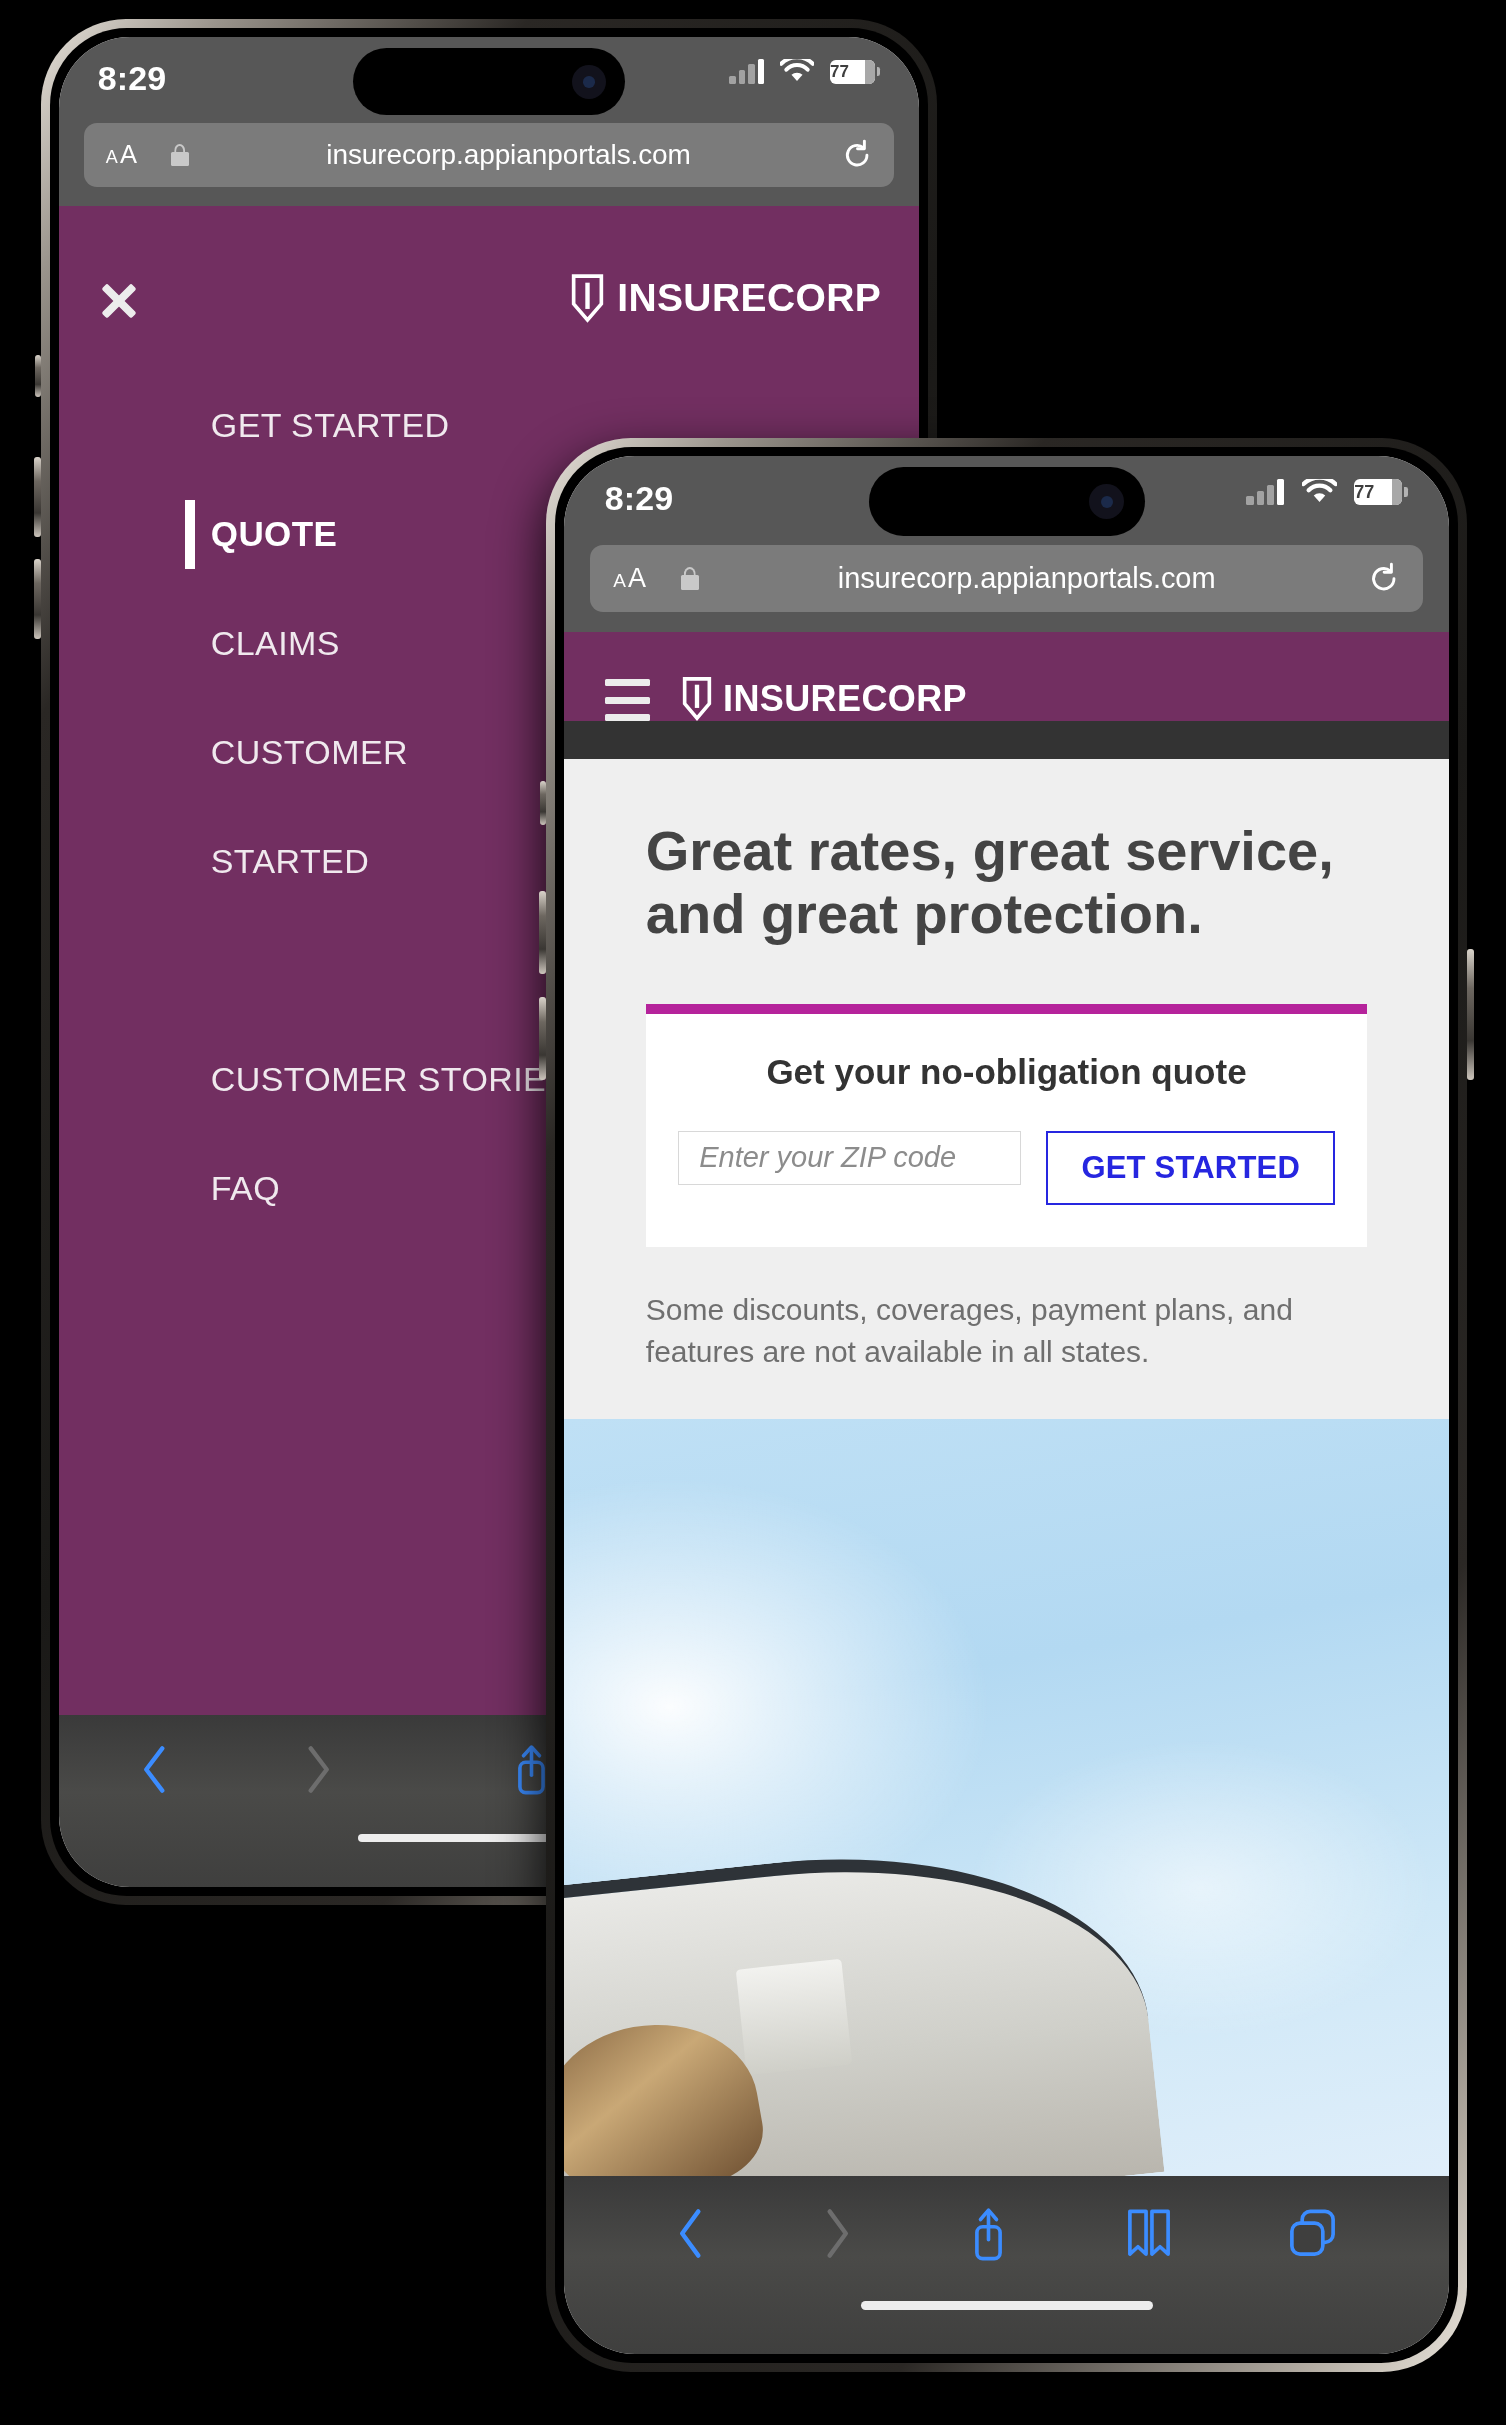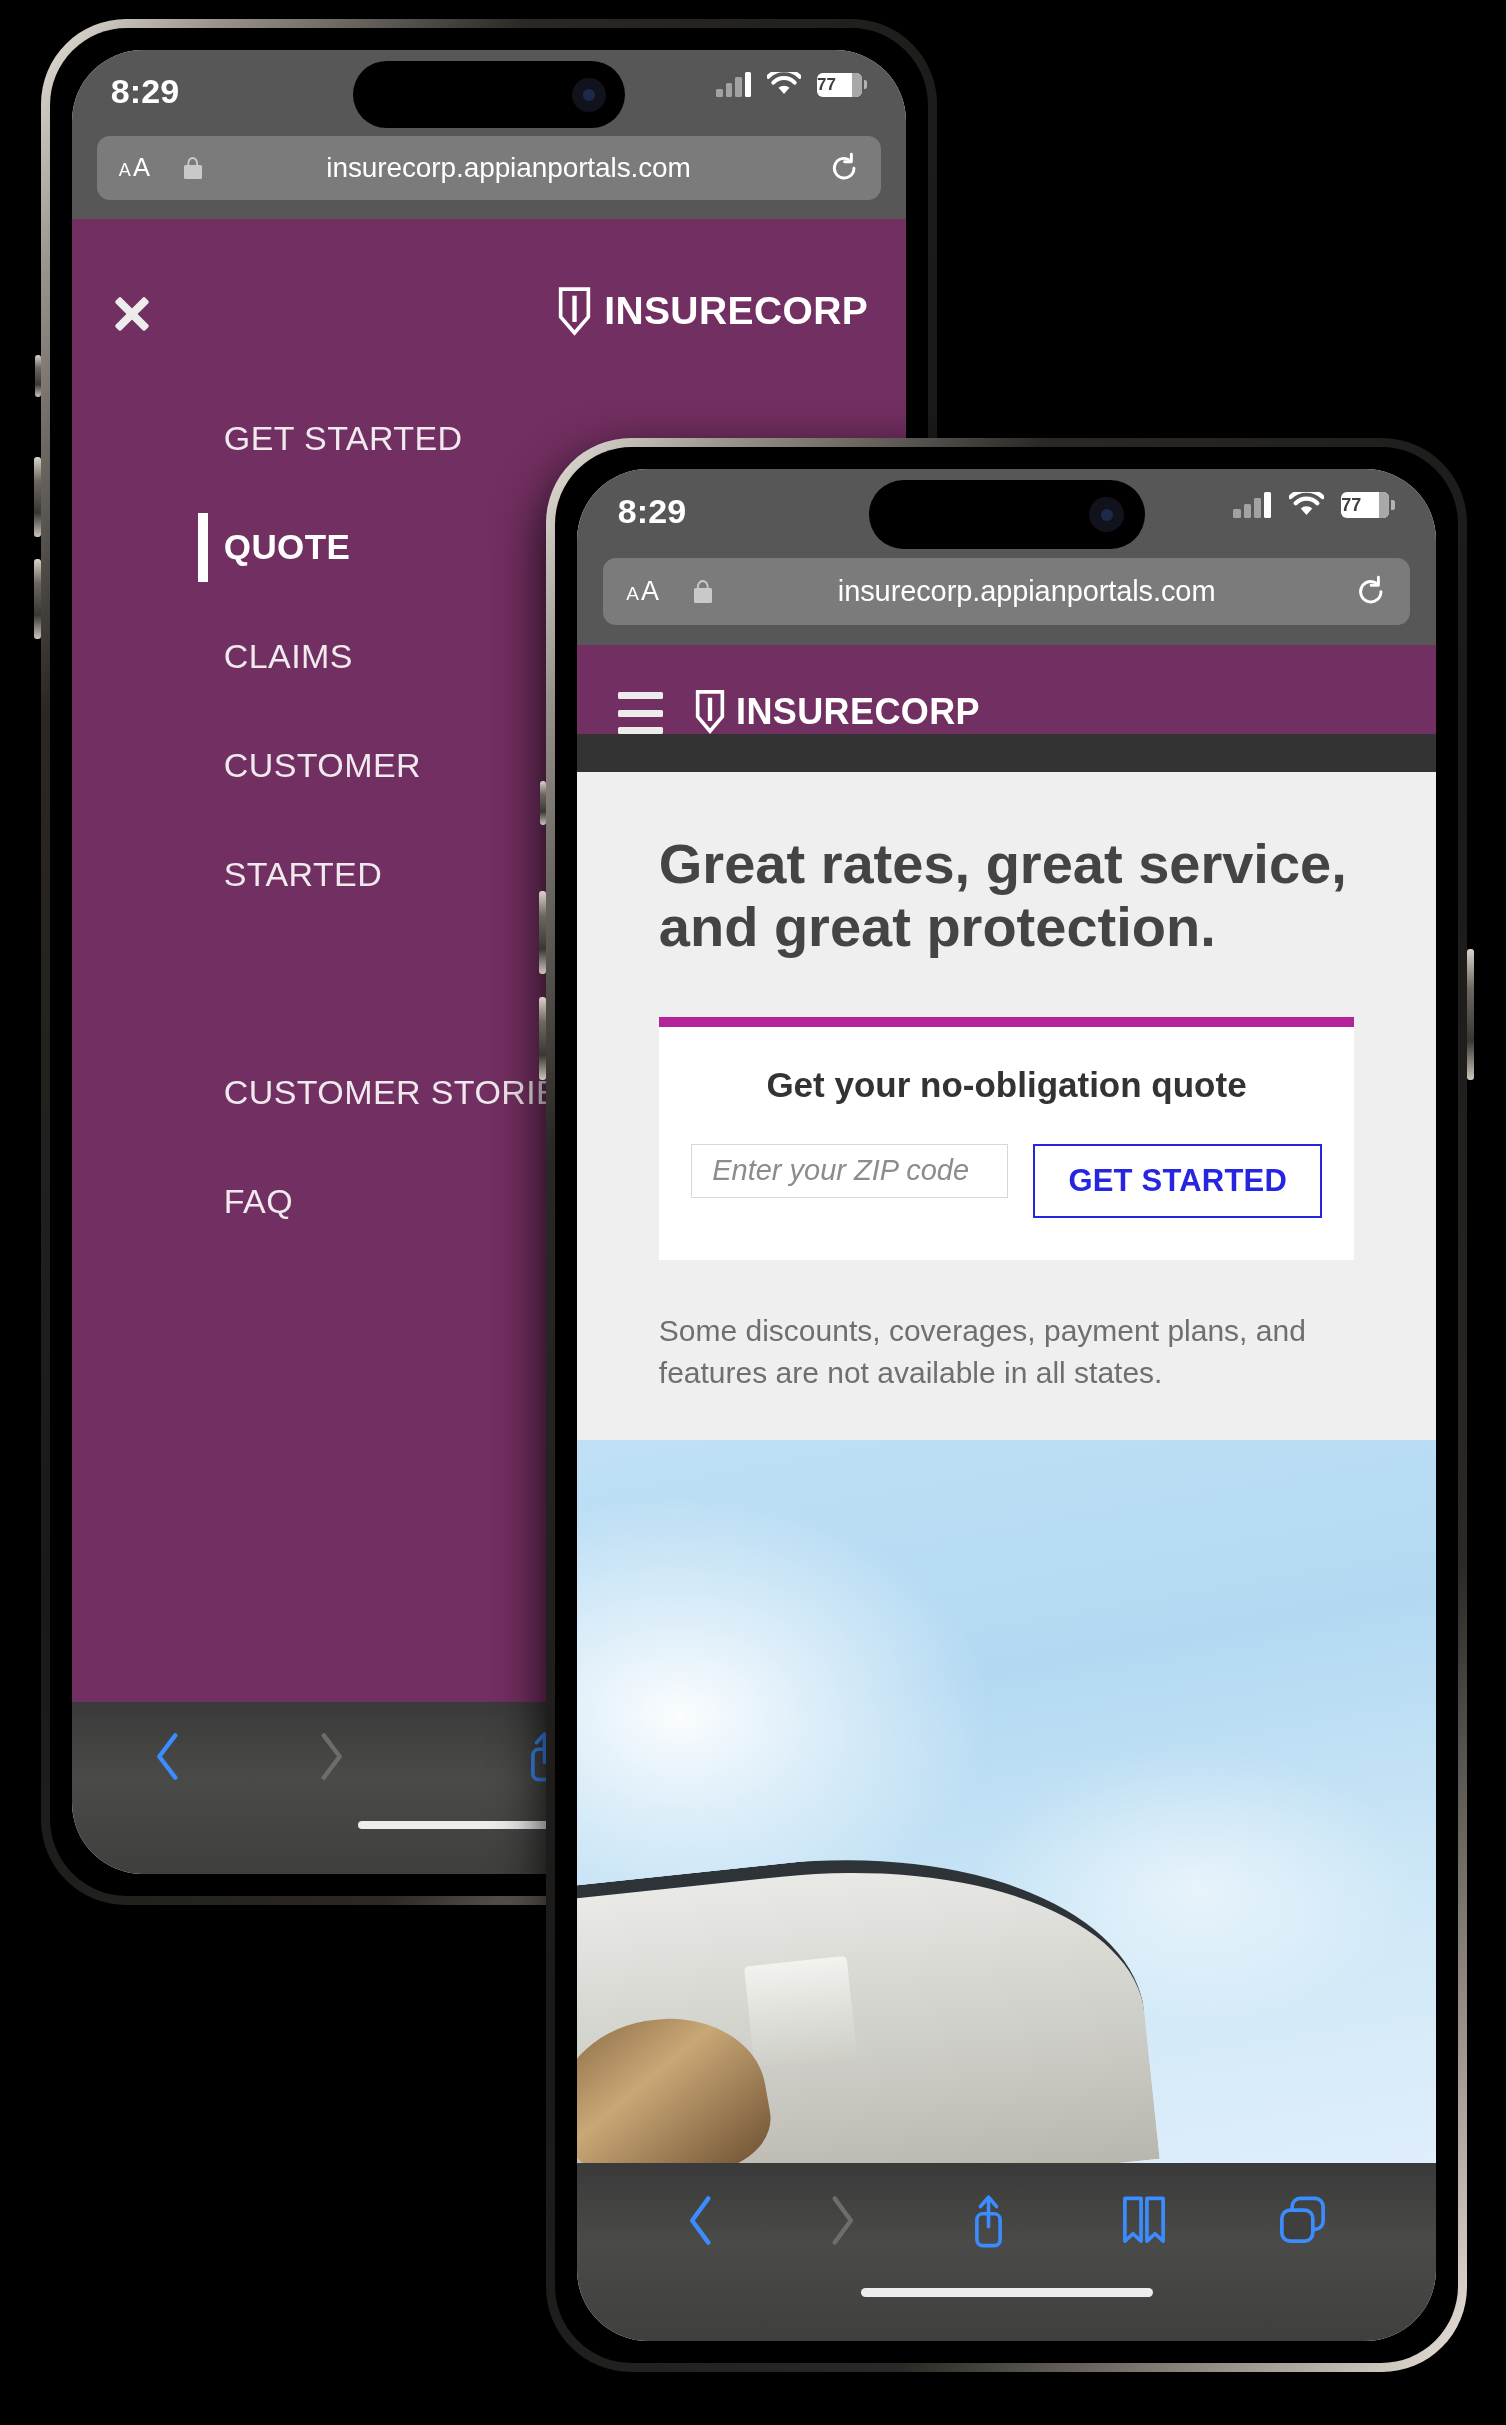--- a/index.html
+++ b/index.html
@@ -15,21 +15,21 @@
     position: absolute;
     border-radius: 85px;
     background: linear-gradient(125deg,#e7e2da 0%,#9a948c 8%,#2a2724 22%,#1a1917 50%,#2b2825 75%,#b4ada3 93%,#e9e4dc 100%);
     padding: 8.8px;
     box-shadow: 0 20.4px 51px rgba(0,0,0,.9);
   }
   .phone-inner {
     width: 100%; height: 100%;
     border-radius: 77px;
     background:#000;
-    padding: 22px;
+    padding: 9px;
     overflow: hidden;
   }
   .screen {
     width:100%; height:100%;
     border-radius: 71px;
     overflow: hidden;
     position: relative;
     background:#fff;
   }
   
@@ -356,21 +356,21 @@
             </svg>
             <span class="logo-word" style="font-size:36px;">INSURECORP</span>
           </div>
         </div>
 
         <div class="dark-strip" style="height:38px;"></div>
 
         <div class="page" style="display:flex; flex-direction:column;">
           <h1 class="headline" style="font-size:56px; line-height:1.12; padding:61px 82px 0 82px;">Great rates, great service, and great protection.</h1>
 
-          <div class="quote-card" style="margin:58px 82px 8px 82px;">
+          <div class="quote-card" style="margin:58px 82px 0 82px;">
             <div class="card-rule" style="height:10.2px;"></div>
             <div style="padding:38px 32px 42px 32px;">
               <div class="card-title" style="font-size:35px;">Get your no-obligation quote</div>
               <div class="card-row" style="gap:25px; margin-top:39px;">
                 <div class="zip-input" style="flex:1; height:54px; padding:0 20.4px; font-size:29px;">
                   <span>Enter your ZIP code</span>
                 </div>
                 <div class="cta-btn" style="width:289px; height:74px; font-size:31px;">GET STARTED</div>
               </div>
             </div>

